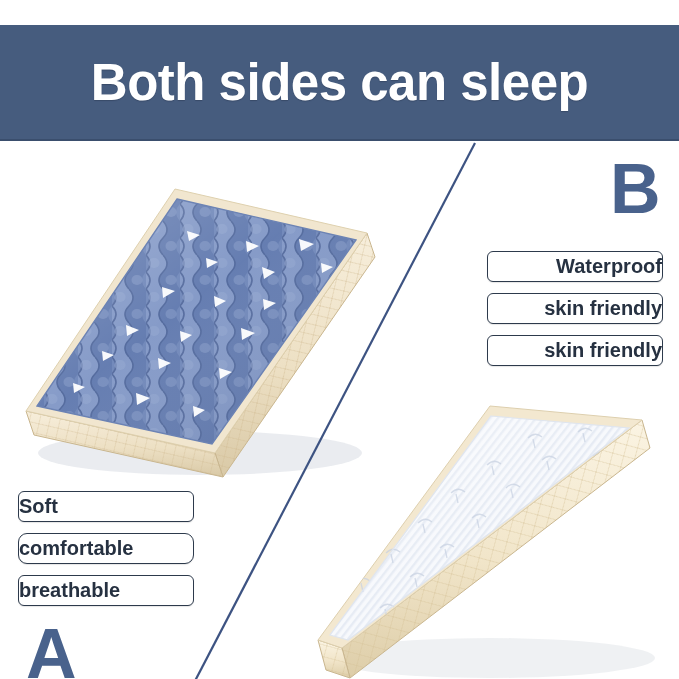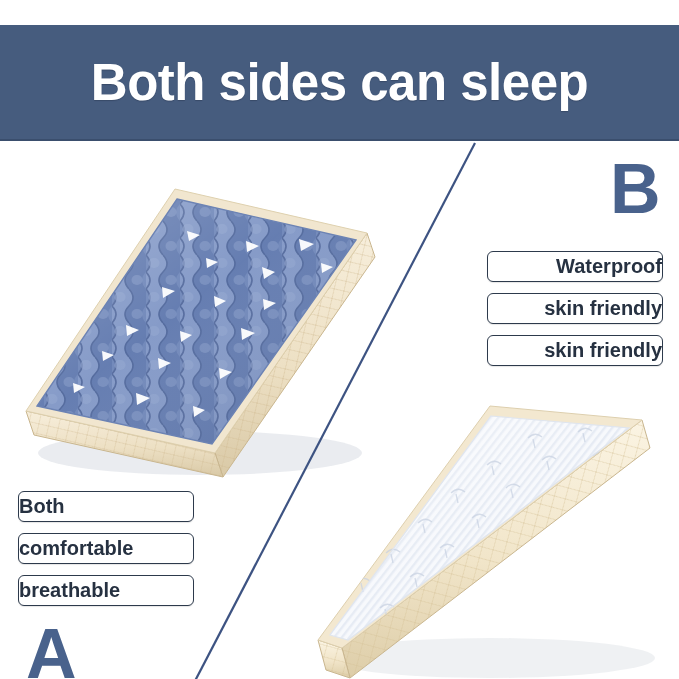--- a/index.html
+++ b/index.html
@@ -84,21 +84,21 @@
     font-size: 20px;
     font-weight: 600;
     color: #263141;
     padding: 0 0;
     box-shadow: 0 1px 1px rgba(0,0,0,0.10);
   }
   .chip-left  { left: 18px;  justify-content: flex-start; }
   .chip-right { left: 487px; justify-content: flex-end; }
 
   .chip-a1 { top: 466px; }
-  .chip-a2 { top: 508px; }
+  .chip-a2 { top: 508px; border-radius: 9px; }
   .chip-a3 { top: 550px; text-align: center; }
   .chip-b1 { top: 226px; }
   .chip-b2 { top: 268px; }
   .chip-b3 { top: 310px; }
 
   
   .mattress {
     position: absolute;
   }
   .mattress svg { display: block; }
@@ -262,21 +262,21 @@
     </svg>
   </div>
 
   <svg class="divider">
     <line x1="475" y1="2" x2="183" y2="563" stroke="#3d5382" stroke-width="2.2"></line>
   </svg>
 
   <div class="letter letter-a">A</div>
   <div class="letter letter-b">B</div>
 
-  <div class="chip chip-left chip-a1">Both</div>
+  <div class="chip chip-left chip-a1">Soft</div>
   <div class="chip chip-left chip-a2">comfortable</div>
   <div class="chip chip-left chip-a3">breathable</div>
 
   <div class="chip chip-right chip-b1">Waterproof</div>
   <div class="chip chip-right chip-b2">skin friendly</div>
   <div class="chip chip-right chip-b3">skin friendly</div>
 
 </div>
 
 </body></html>

